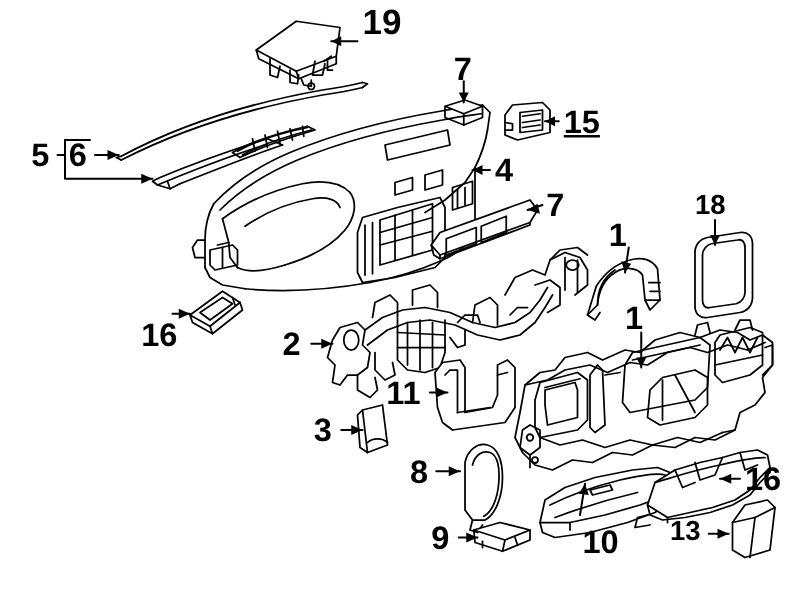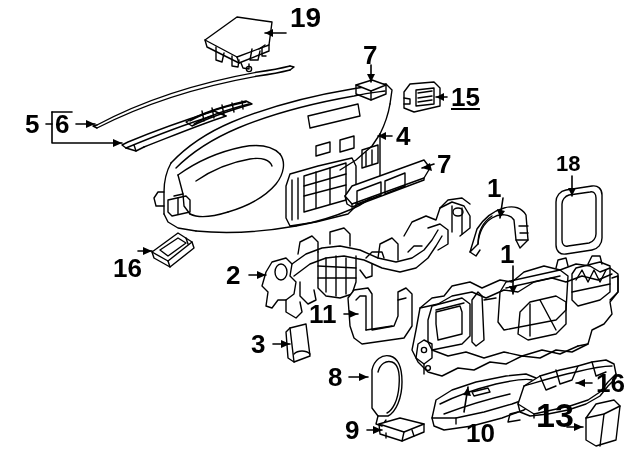--- a/index.html
+++ b/index.html
@@ -358,21 +358,21 @@
   <div class="callout" style="left:251px;top:331px;font-size:26px;">3</div>
   <div class="callout" style="left:396px;top:123px;font-size:26px;">4</div>
   <div class="callout" style="left:25px;top:111px;font-size:26px;">5</div>
   <div class="callout" style="left:55px;top:111px;font-size:26px;">6</div>
   <div class="callout" style="left:363px;top:42px;font-size:26px;">7</div>
   <div class="callout" style="left:328px;top:364px;font-size:26px;">8</div>
   <div class="callout" style="left:345px;top:417px;font-size:26px;">9</div>
   <div class="callout" style="left:466px;top:420px;font-size:26px;">10</div>
   <div class="callout" style="left:309px;top:301px;font-size:26px;">11</div>
   <div class="callout" style="left:596px;top:370px;font-size:26px;">16</div>
-  <div class="callout" style="left:536px;top:398px;font-size:34px;">13</div>
+  <div class="callout" style="left:536px;top:414px;font-size:22px;">13</div>
   <div class="callout" style="left:487px;top:175px;font-size:26px;">1</div>
   <div class="callout" style="left:451px;top:84px;font-size:26px;text-decoration:underline;">15</div>
   <div class="callout" style="left:113px;top:238px;font-size:26px;margin-top:17px;">16</div>
   <div class="callout" style="left:437px;top:151px;font-size:26px;">7</div>
   <div class="callout" style="left:556px;top:153px;font-size:22px;">18</div>
   <div class="callout" style="left:290px;top:4px;font-size:28px;">19</div>
 
 </div>
 
 </body></html>

